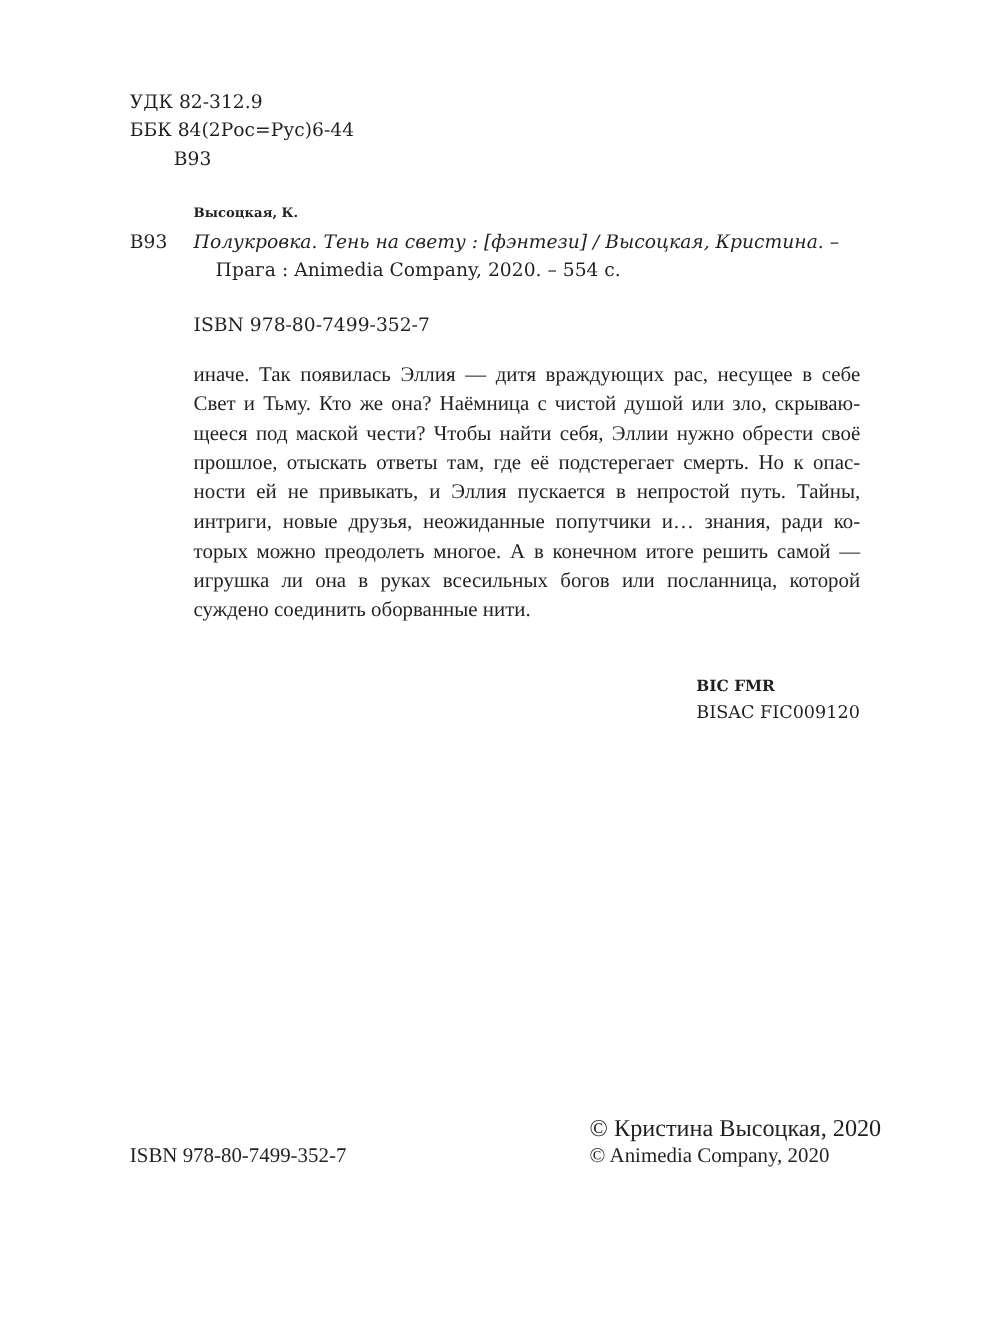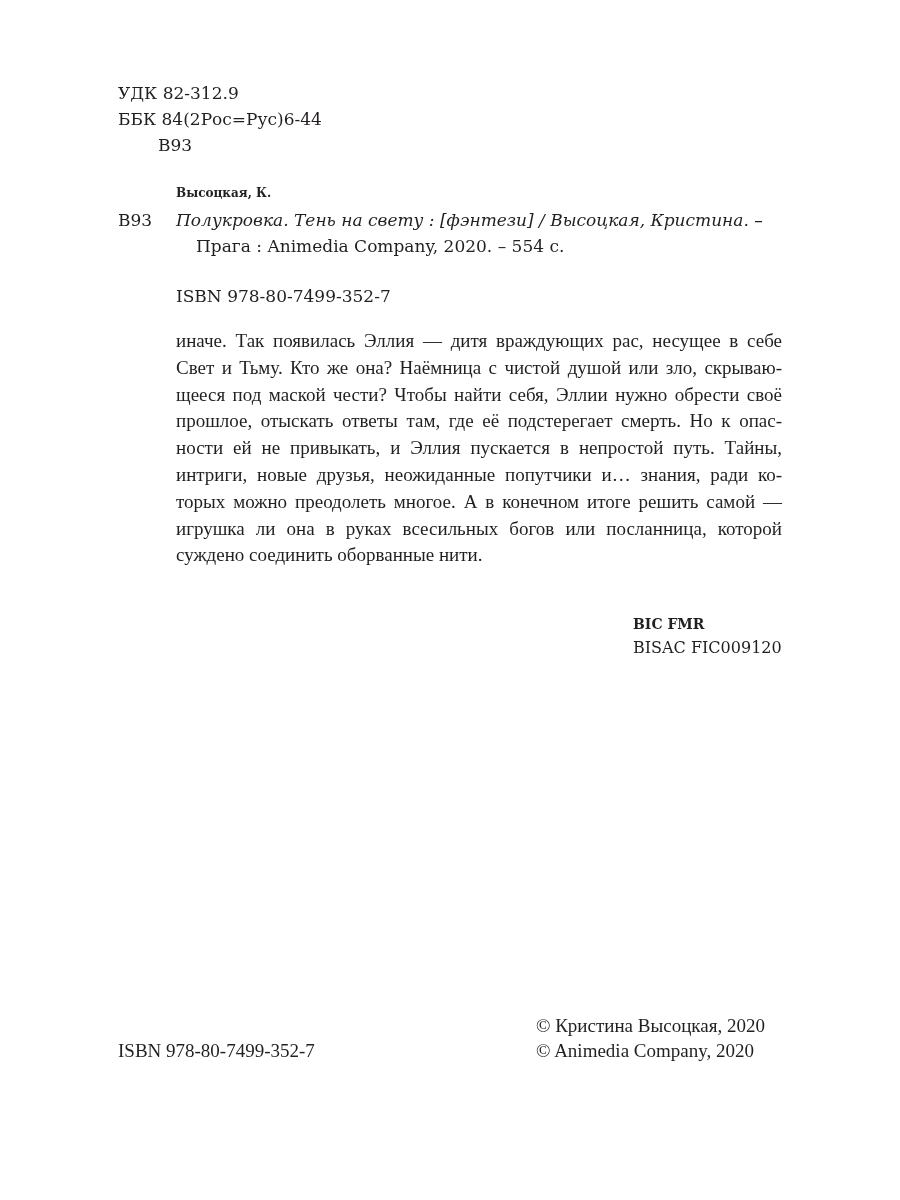--- a/index.html
+++ b/index.html
@@ -42,21 +42,21 @@
     }
     .annotation .line {
       display: block;
       text-align: justify;
       text-align-last: justify;
     }
     .annotation .line.first { text-indent: 12px; }
     .annotation .line.last { text-align-last: left; }
     .bic { left: 633px; top: 611px; font-size: 14px; line-height: 26px; font-weight: bold; }
     .bisac { left: 633px; top: 635px; font-size: 16px; line-height: 26px; }
-    .copy1 { left: 536px; top: 1013px; font-size: 19px; line-height: 26px; text-align: right; }
+    .copy1 { left: 536px; top: 1013px; font-size: 22px; line-height: 26px; text-align: right; }
     .copy2 { left: 536px; top: 1038px; font-size: 19px; line-height: 26px; text-align: right; }
     .isbn-bottom { left: 118px; top: 1038px; font-size: 19px; line-height: 26px; }
   </style>
 </head>
 <body>
 
 <div>
 
   <div class="abs serif meta-line udk">УДК 82-312.9</div>
   <div class="abs serif meta-line bbk">ББК 84(2Рос=Рус)6-44</div>

